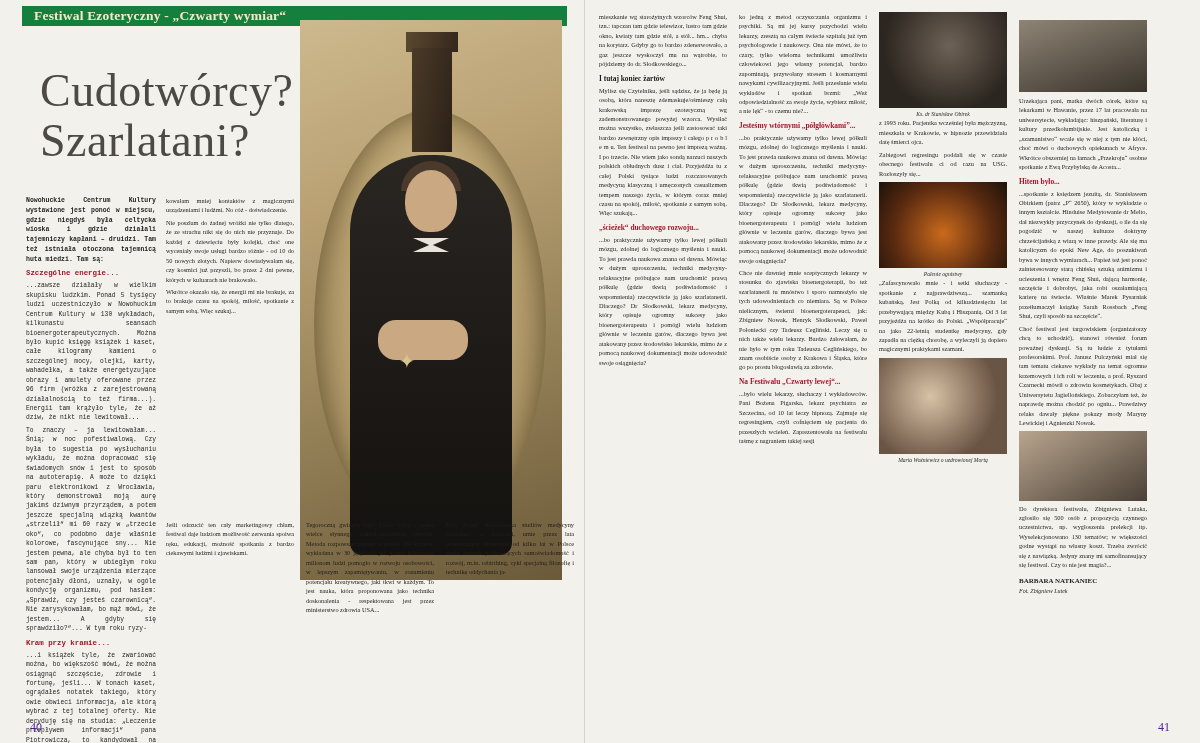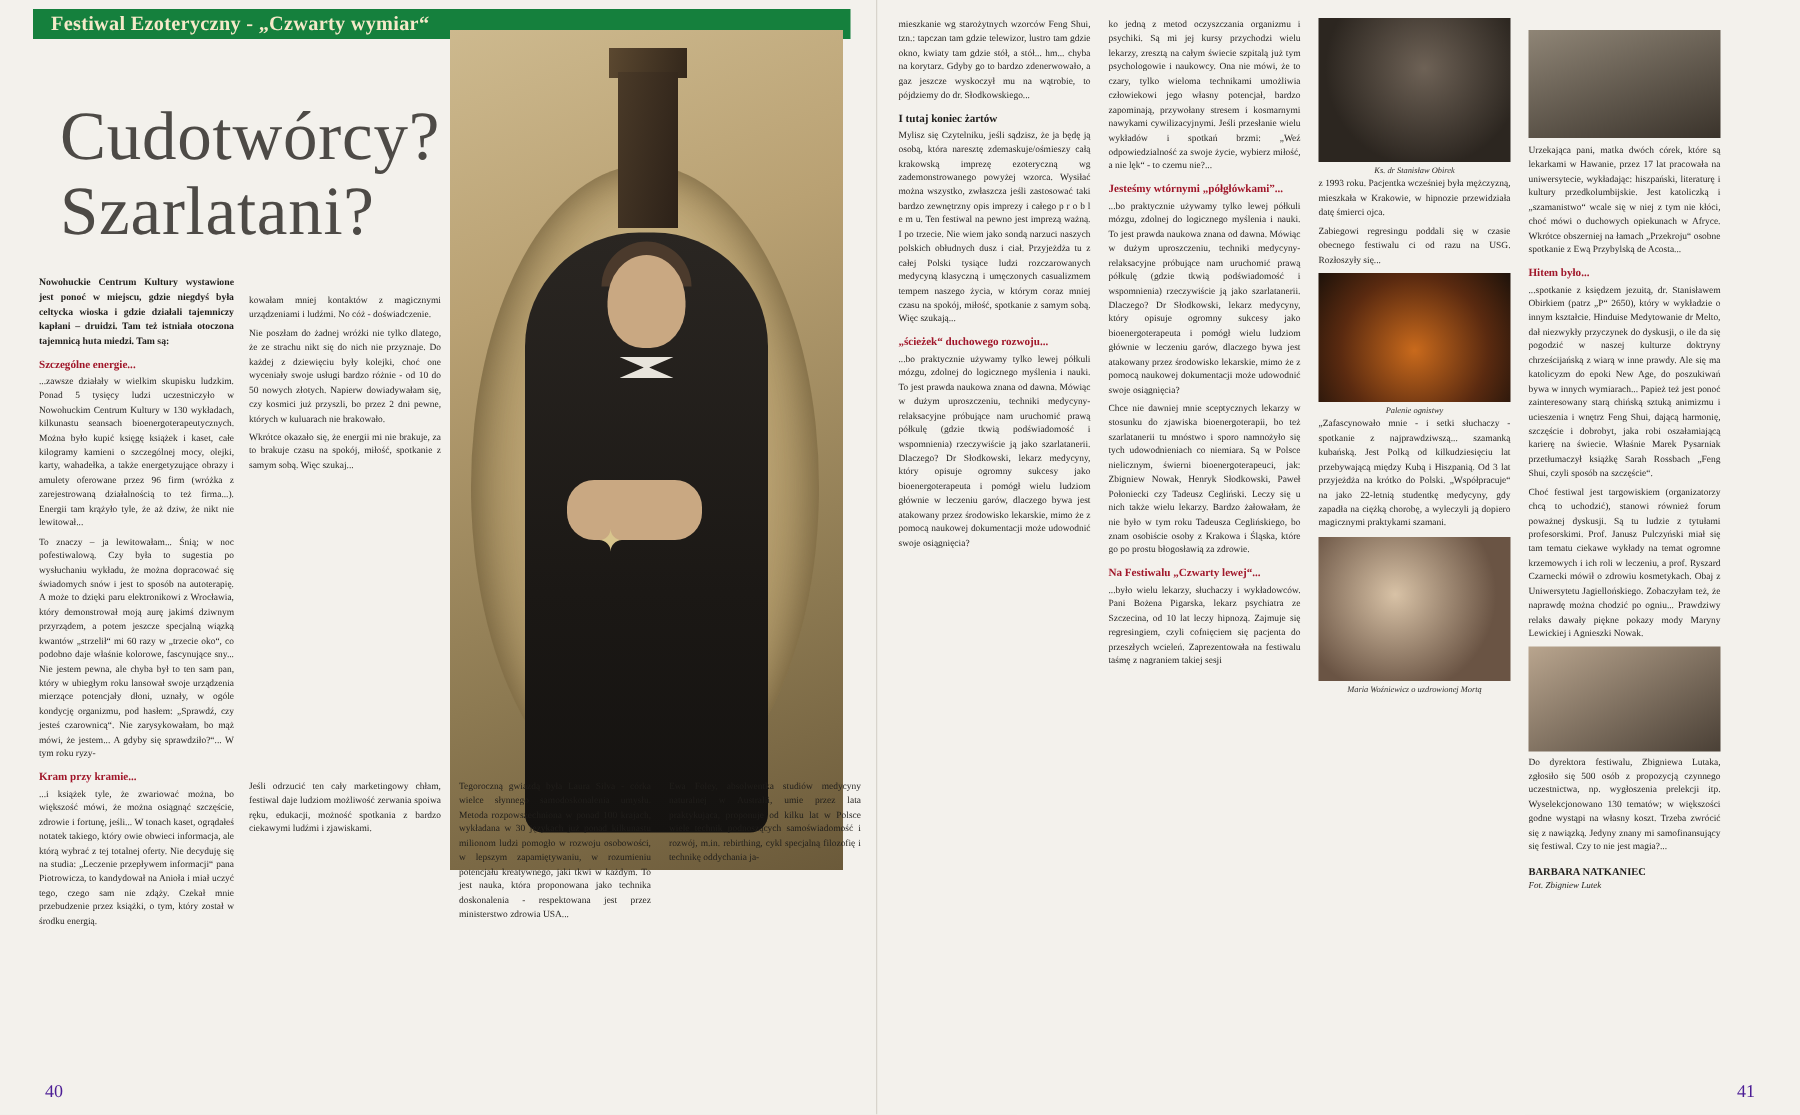--- a/index.html
+++ b/index.html
@@ -142,21 +142,21 @@
         <div class="obelisk-top"></div>
         <div class="obelisk"></div>
         <div class="figure"></div>
         <div class="hair"></div>
         <div class="head"></div>
         <div class="bowtie"></div>
         <div class="hands"></div>
         <div class="star">✦</div>
       </div>
 
-      <div class="col" style="left:26px;top:184px;width:130px;height:520px;">
+      <div class="col" style="left:26px;top:196px;width:130px;height:520px;font-family:Liberation Mono, monospace;">
         <p style="font-weight:bold;font-size:6.5px;">Nowohuckie Centrum Kultury wystawione jest ponoć w miejscu, gdzie niegdyś była celtycka wioska i gdzie działali tajemniczy kapłani – druidzi. Tam też istniała otoczona tajemnicą huta miedzi. Tam są:</p>
         <span class="sec-h">Szczególne energie...</span>
         <p>...zawsze działały w wielkim skupisku ludzkim. Ponad 5 tysięcy ludzi uczestniczyło w Nowohuckim Centrum Kultury w 130 wykładach, kilkunastu seansach bioenergoterapeutycznych. Można było kupić księgę książek i kaset, całe kilogramy kamieni o szczególnej mocy, olejki, karty, wahadełka, a także energetyzujące obrazy i amulety oferowane przez 96 firm (wróżka z zarejestrowaną działalnością to też firma...). Energii tam krążyło tyle, że aż dziw, że nikt nie lewitował...</p>
         <p>To znaczy – ja lewitowałam... Śnią; w noc pofestiwalową. Czy była to sugestia po wysłuchaniu wykładu, że można dopracować się świadomych snów i jest to sposób na autoterapię. A może to dzięki paru elektronikowi z Wrocławia, który demonstrował moją aurę jakimś dziwnym przyrządem, a potem jeszcze specjalną wiązką kwantów „strzelił“ mi 60 razy w „trzecie oko“, co podobno daje właśnie kolorowe, fascynujące sny... Nie jestem pewna, ale chyba był to ten sam pan, który w ubiegłym roku lansował swoje urządzenia mierzące potencjały dłoni, uznały, w ogóle kondycję organizmu, pod hasłem: „Sprawdź, czy jesteś czarownicą“. Nie zarysykowałam, bo mąż mówi, że jestem... A gdyby się sprawdziło?“... W tym roku ryzy-</p>
         <span class="sec-h">Kram przy kramie...</span>
         <p>...i książek tyle, że zwariować można, bo większość mówi, że można osiągnąć szczęście, zdrowie i fortunę, jeśli... W tonach kaset, ogrądałeś notatek takiego, który owie obwieci informacja, ale którą wybrać z tej totalnej oferty. Nie decyduję się na studia: „Leczenie przepływem informacji“ pana Piotrowicza, to kandydował na Anioła i miał uczyć tego, czego sam nie zdąży. Czekał mnie przebudzenie przez książki, o tym, który został w środku energią.</p>
       </div>
 
       <div class="col" style="left:166px;top:196px;width:128px;height:330px;">
         <p>kowałam mniej kontaktów z magicznymi urządzeniami i ludźmi. No cóż - doświadczenie.</p>

